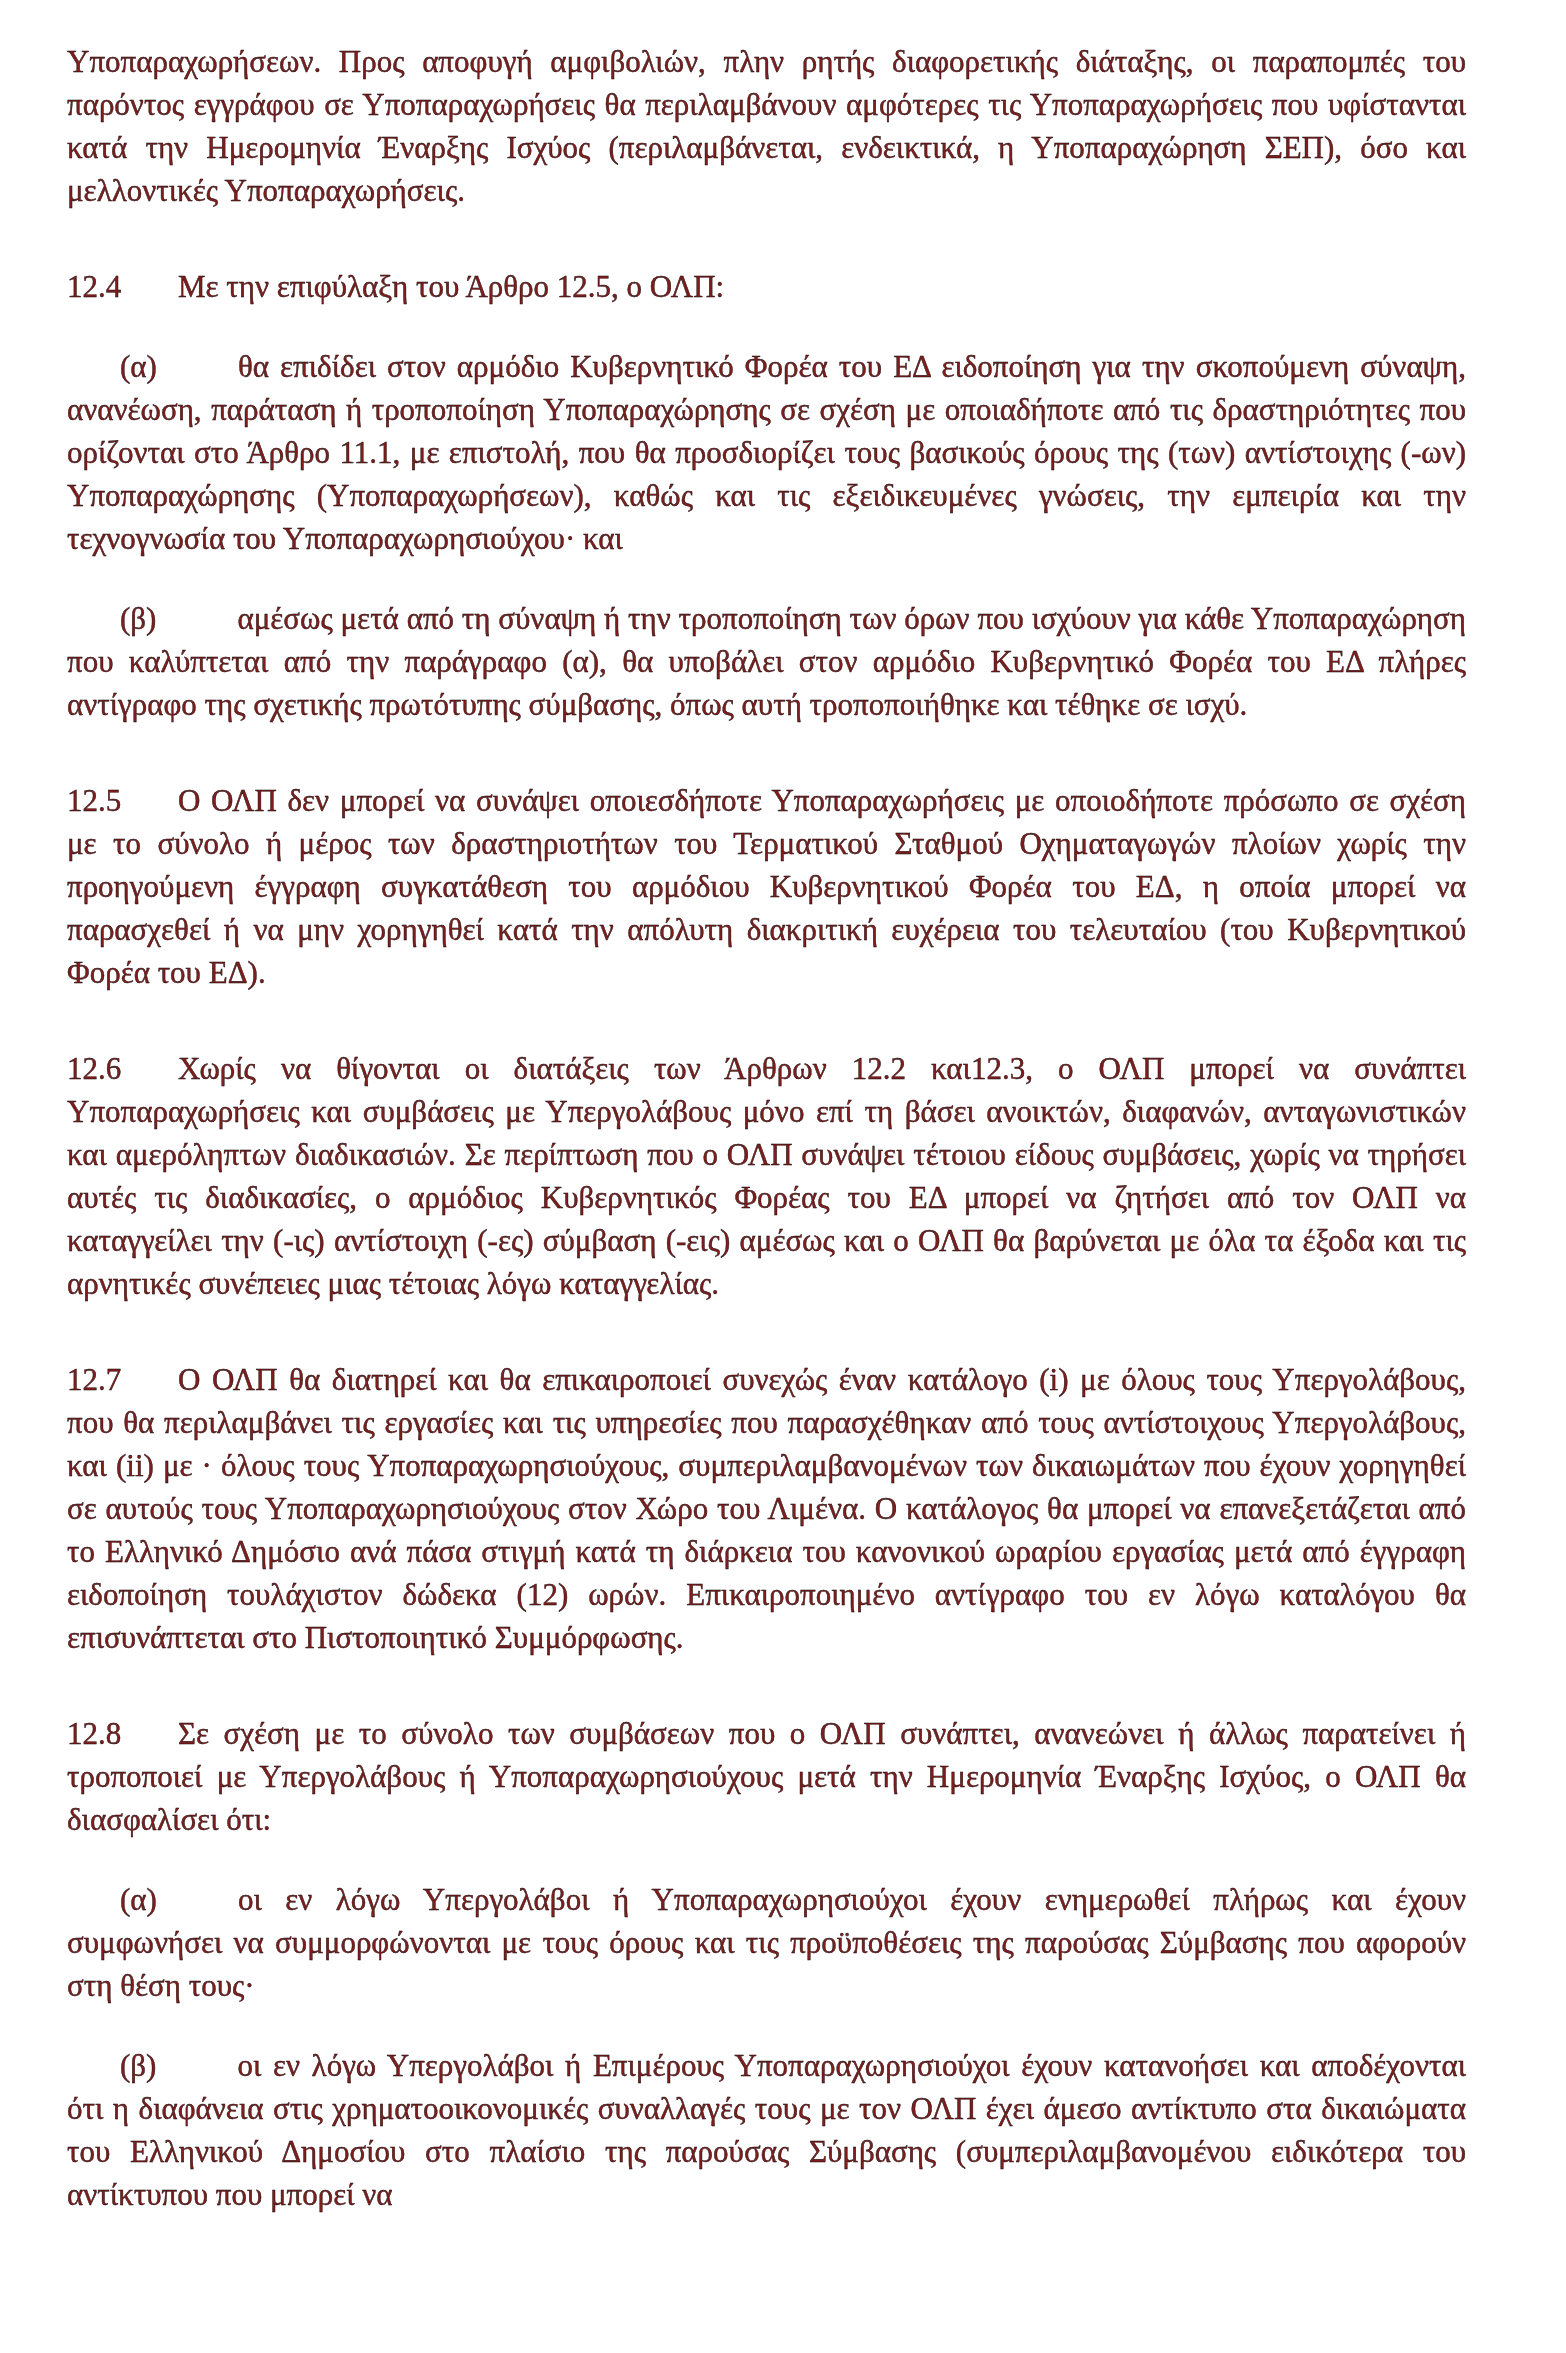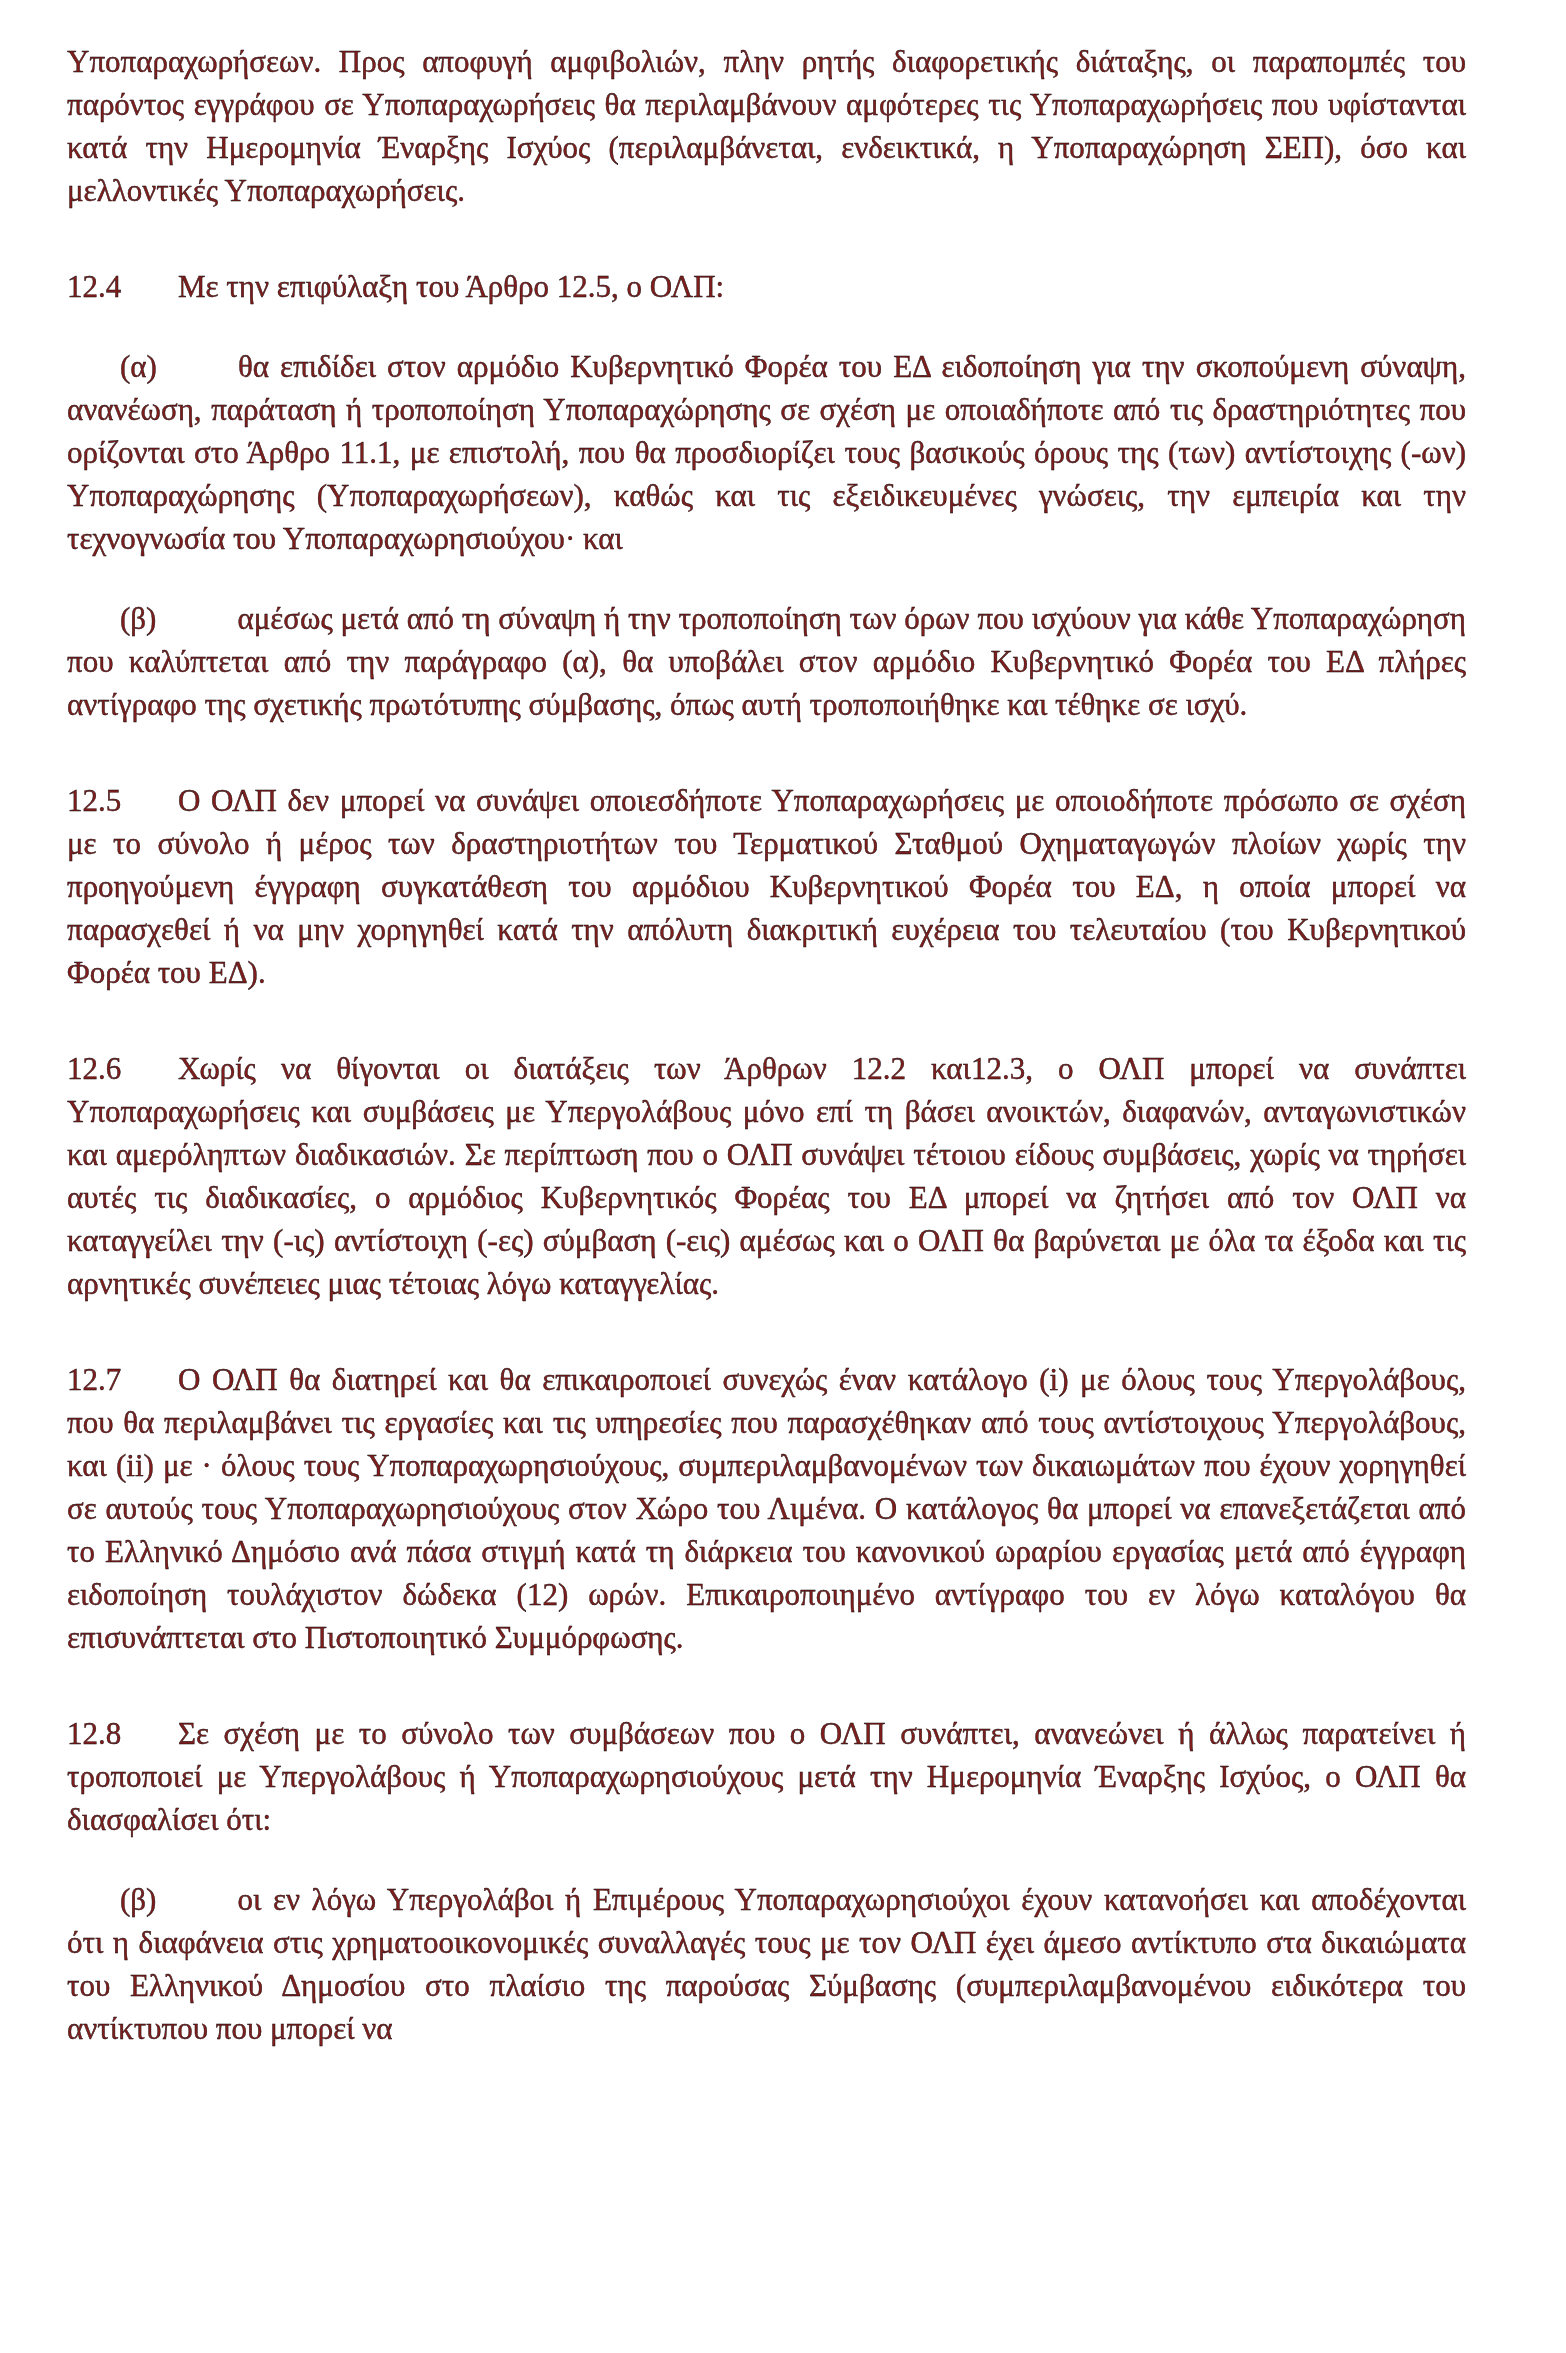--- a/index.html
+++ b/index.html
@@ -75,19 +75,22 @@
   </p>
 
   <p class="para">
     <span class="sec-num">12.7</span><span>Ο ΟΛΠ θα διατηρεί και θα επικαιροποιεί συνεχώς έναν κατάλογο (i) με όλους τους Υπεργολάβους, που θα περιλαμβάνει τις εργασίες και τις υπηρεσίες που παρασχέθηκαν από τους αντίστοιχους Υπεργολάβους, και (ii) με · όλους τους Υποπαραχωρησιούχους, συμπεριλαμβανομένων των δικαιωμάτων που έχουν χορηγηθεί σε αυτούς τους Υποπαραχωρησιούχους στον Χώρο του Λιμένα. Ο κατάλογος θα μπορεί να επανεξετάζεται από το Ελληνικό Δημόσιο ανά πάσα στιγμή κατά τη διάρκεια του κανονικού ωραρίου εργασίας μετά από έγγραφη ειδοποίηση τουλάχιστον δώδεκα (12) ωρών. Επικαιροποιημένο αντίγραφο του εν λόγω καταλόγου θα επισυνάπτεται στο Πιστοποιητικό Συμμόρφωσης.</span>
   </p>
 
   <p class="para">
     <span class="sec-num">12.8</span><span>Σε σχέση με το σύνολο των συμβάσεων που ο ΟΛΠ συνάπτει, ανανεώνει ή άλλως παρατείνει ή τροποποιεί με Υπεργολάβους ή Υποπαραχωρησιούχους μετά την Ημερομηνία Έναρξης Ισχύος, ο ΟΛΠ θα διασφαλίσει ότι:</span>
   </p>
 
+  <p class="para sub">
+    <span>(α)</span><span class="tab"></span><span>οι εν λόγω Υπεργολάβοι ή Υποπαραχωρησιούχοι έχουν ενημερωθεί πλήρως και έχουν συμφωνήσει να συμμορφώνονται με τους όρους και τις προϋποθέσεις της παρούσας Σύμβασης που αφορούν στη θέση τους·</span>
+  </p>
 
   <p class="para sub">
     <span>(β)</span><span class="tab"></span><span>οι εν λόγω Υπεργολάβοι ή Επιμέρους Υποπαραχωρησιούχοι έχουν κατανοήσει και αποδέχονται ότι η διαφάνεια στις χρηματοοικονομικές συναλλαγές τους με τον ΟΛΠ έχει άμεσο αντίκτυπο στα δικαιώματα του Ελληνικού Δημοσίου στο πλαίσιο της παρούσας Σύμβασης (συμπεριλαμβανομένου ειδικότερα του αντίκτυπου που μπορεί να</span>
   </p>
 
 </div>
 
 
 </body></html>

